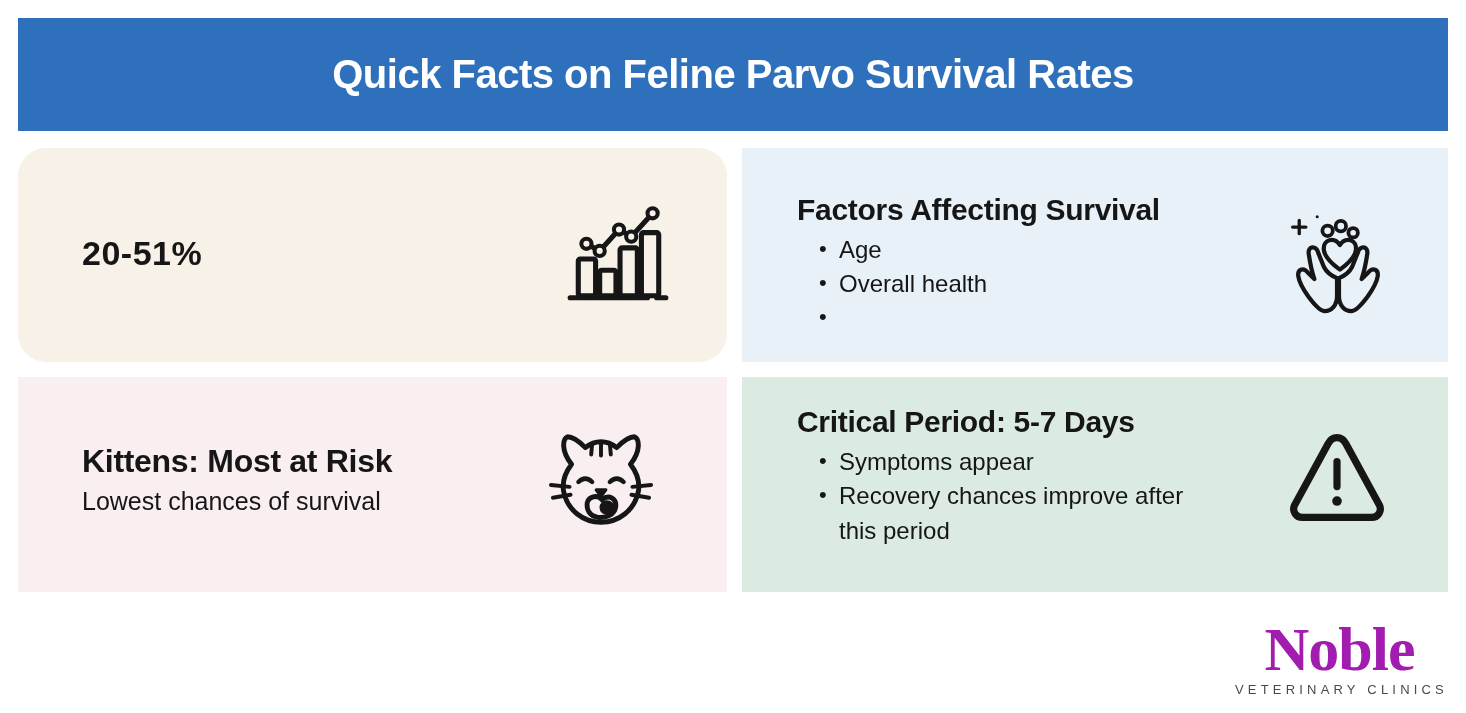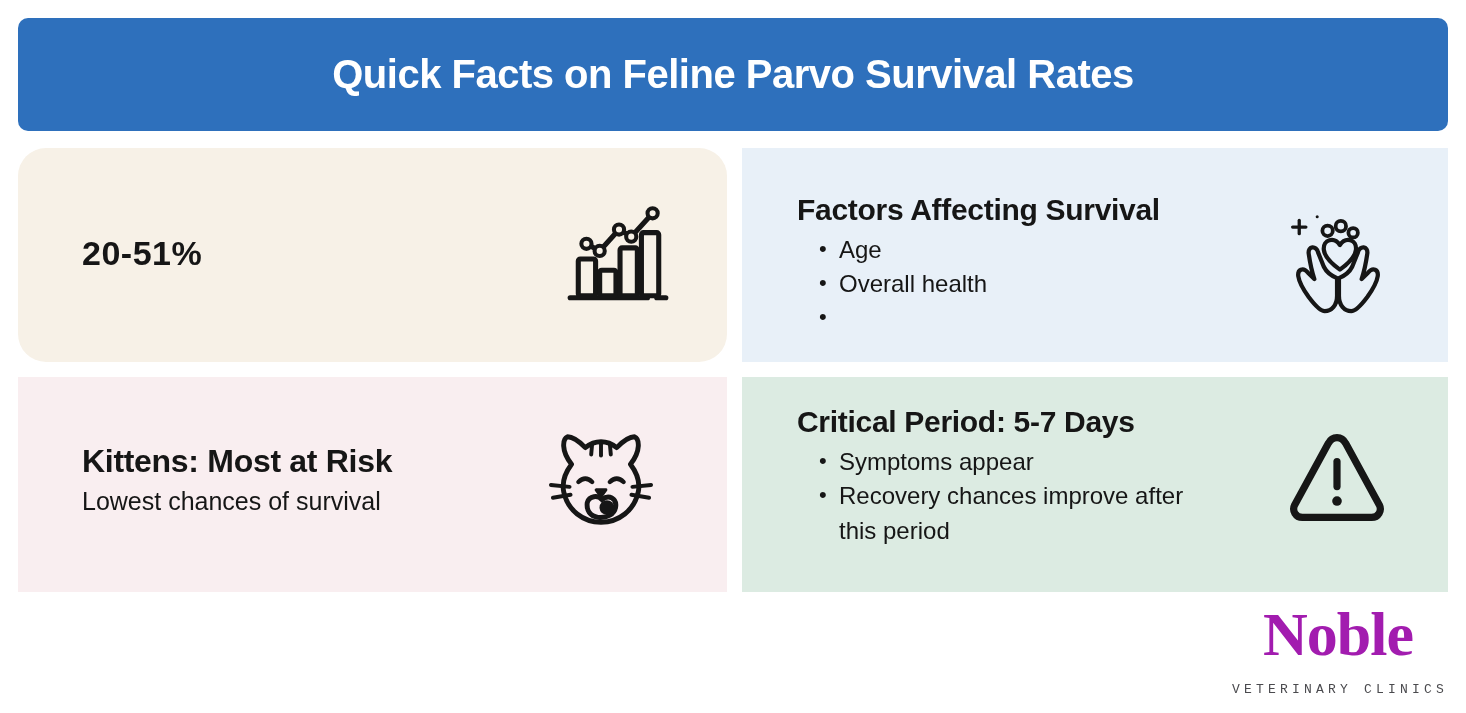--- a/index.html
+++ b/index.html
@@ -20,21 +20,20 @@
   }
 
   
   .header {
     position: absolute;
     left: 18px; top: 18px;
     width: 1430px; height: 113px;
     display: flex;
     align-items: center;
     justify-content: center;
-    border-radius: 10px;
   }
   .header h1 {
     color: #ffffff;
     font-size: 40px;
     font-weight: bold;
     letter-spacing: -0.5px;
   }
 
   
   .card {
@@ -84,23 +83,22 @@
     font-size: 62px;
     line-height: 1.0;
     color: #a21caf;
     letter-spacing: -1px;
     margin-top: 44px;
   }
   .logo .logo-tagline {
     font-size: 13px;
     letter-spacing: 4.2px;
     color: #4a4a4e;
-    margin-top: 17px;
+    margin-top: 2px;
     margin-left: 4px;
-    font-family: Liberation Mono, monospace;
   }
 </style>
 </head>
 <body>
 
 <div class="canvas">
 
   <div class="header" style="background-color: rgb(46, 112, 188);">
     <h1>Quick Facts on Feline Parvo Survival Rates</h1>
   </div>

